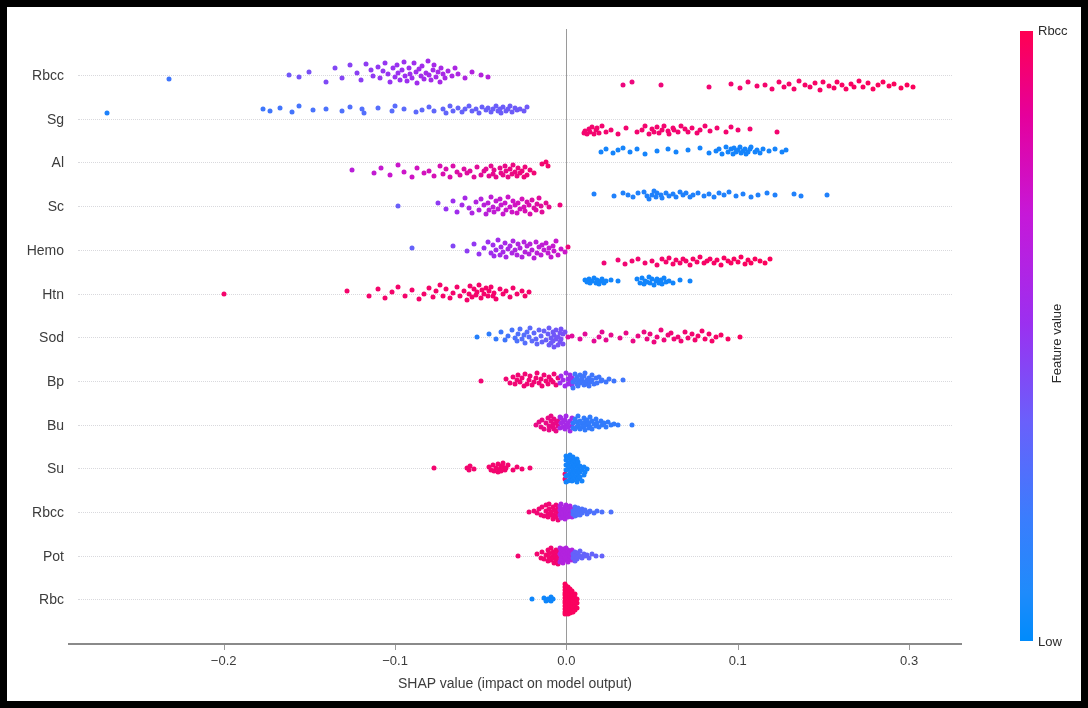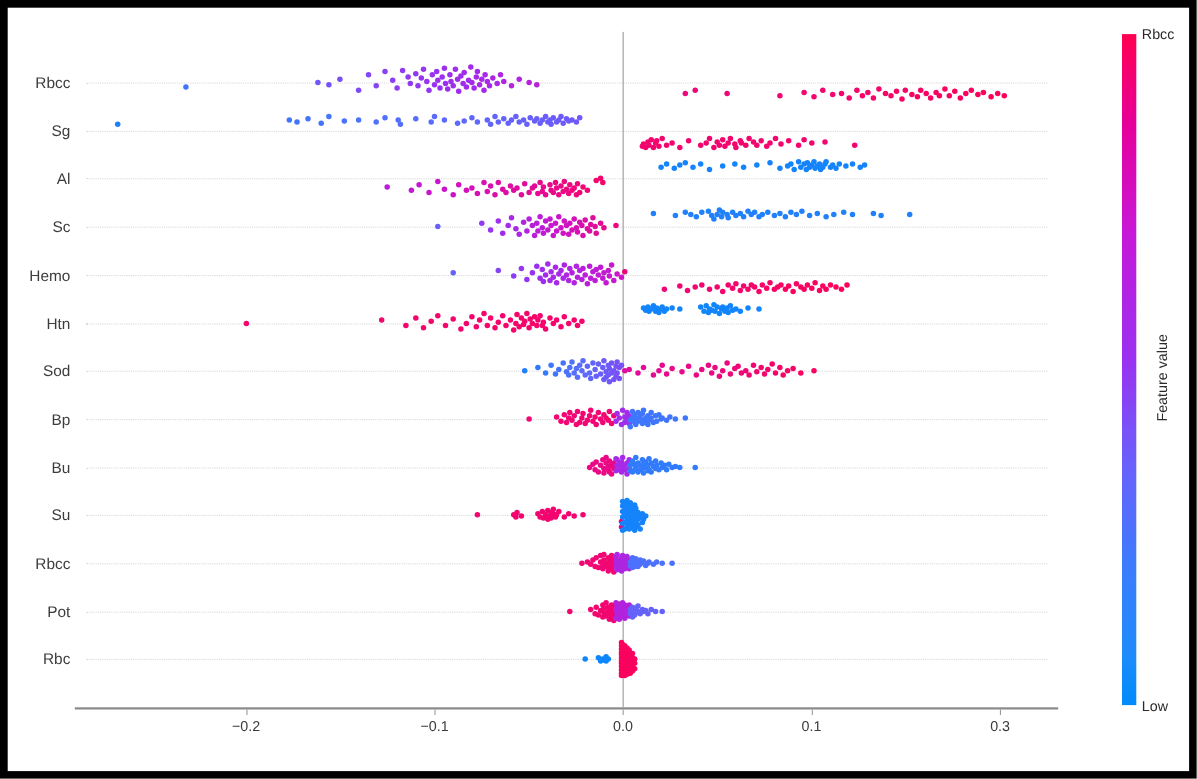--- a/index.html
+++ b/index.html
@@ -1229,20 +1229,21 @@
         <div class="xticklabel" style="left: 216.667px; top: 646px;">−0.2</div>
         <div class="xtick" style="left: 388.039px; top: 638px;"></div>
         <div class="xticklabel" style="left: 388.039px; top: 646px;">−0.1</div>
         <div class="xtick" style="left: 559.412px; top: 638px;"></div>
         <div class="xticklabel" style="left: 559.412px; top: 646px;">0.0</div>
         <div class="xtick" style="left: 730.784px; top: 638px;"></div>
         <div class="xticklabel" style="left: 730.784px; top: 646px;">0.1</div>
         <div class="xtick" style="left: 902.157px; top: 638px;"></div>
         <div class="xticklabel" style="left: 902.157px; top: 646px;">0.3</div>
       </div>
+    <div id="xlabel" style="left: 508px; top: 668px;">SHAP value (impact on model output)</div>
 
     <div id="colorbar-group" style="left: 1013px; top: 24px; width: 13px; height: 610px;">
       <div id="colorbar-gradient"></div>
       <div class="cbar-label" id="cbar-high">Rbcc</div>
       <div class="cbar-label" id="cbar-low">Low</div>
       <div id="cbar-title">Feature value</div>
     </div>
 
   </div>
 </div>

